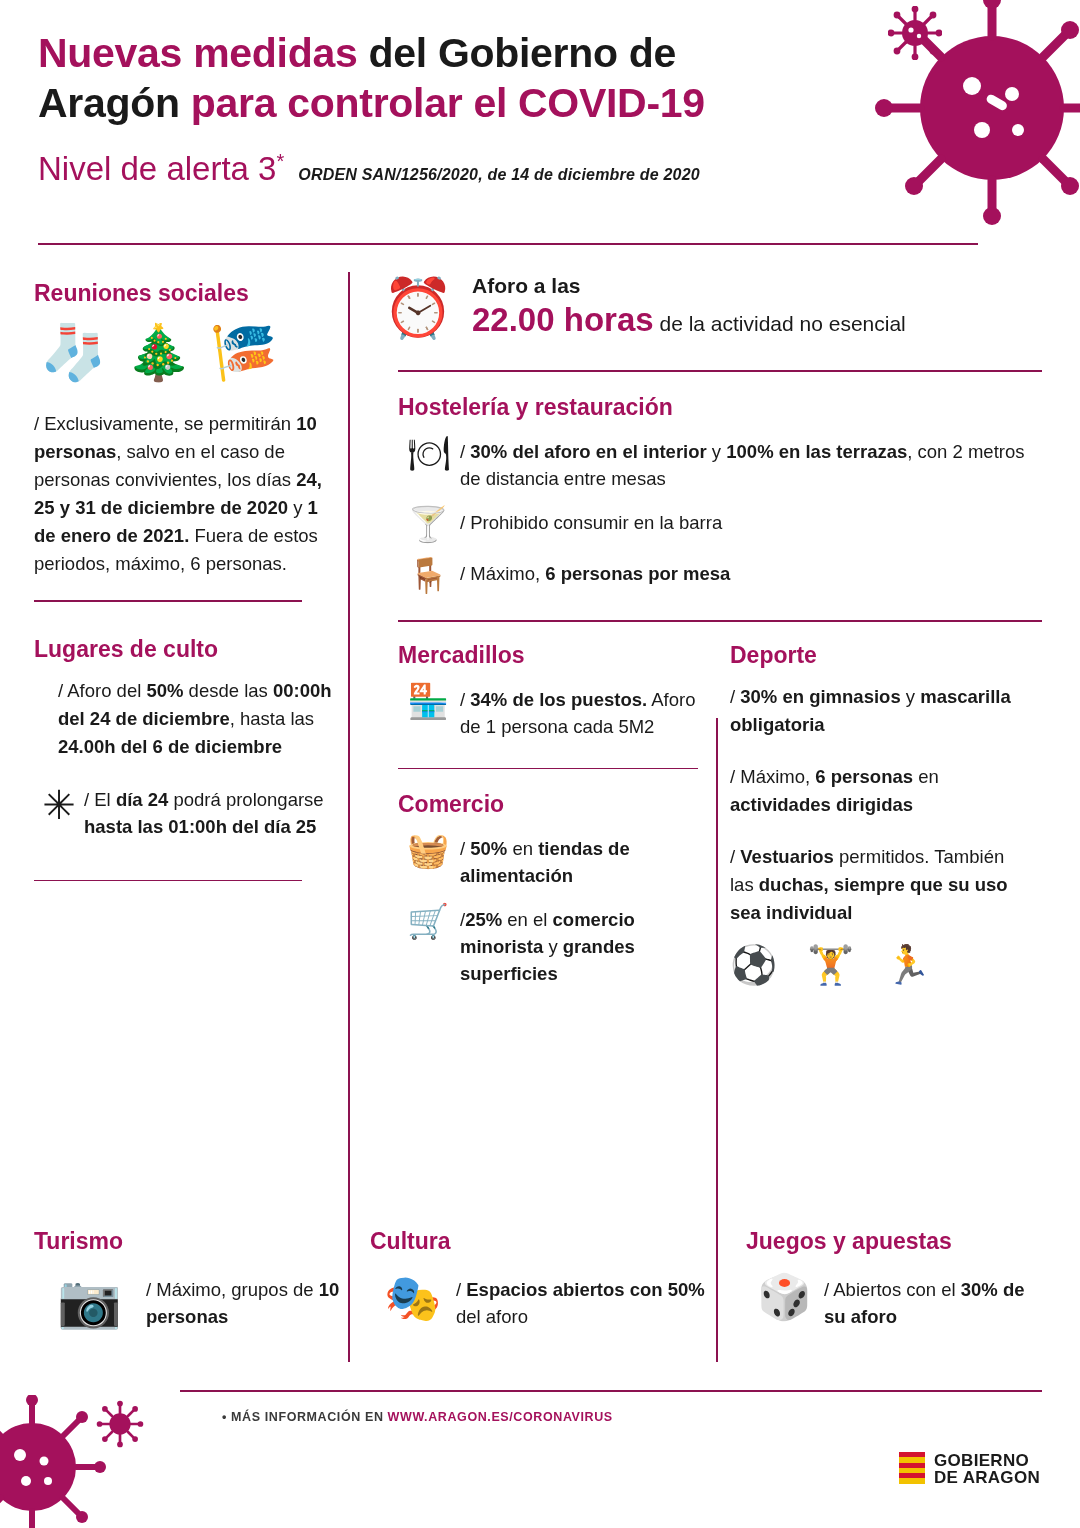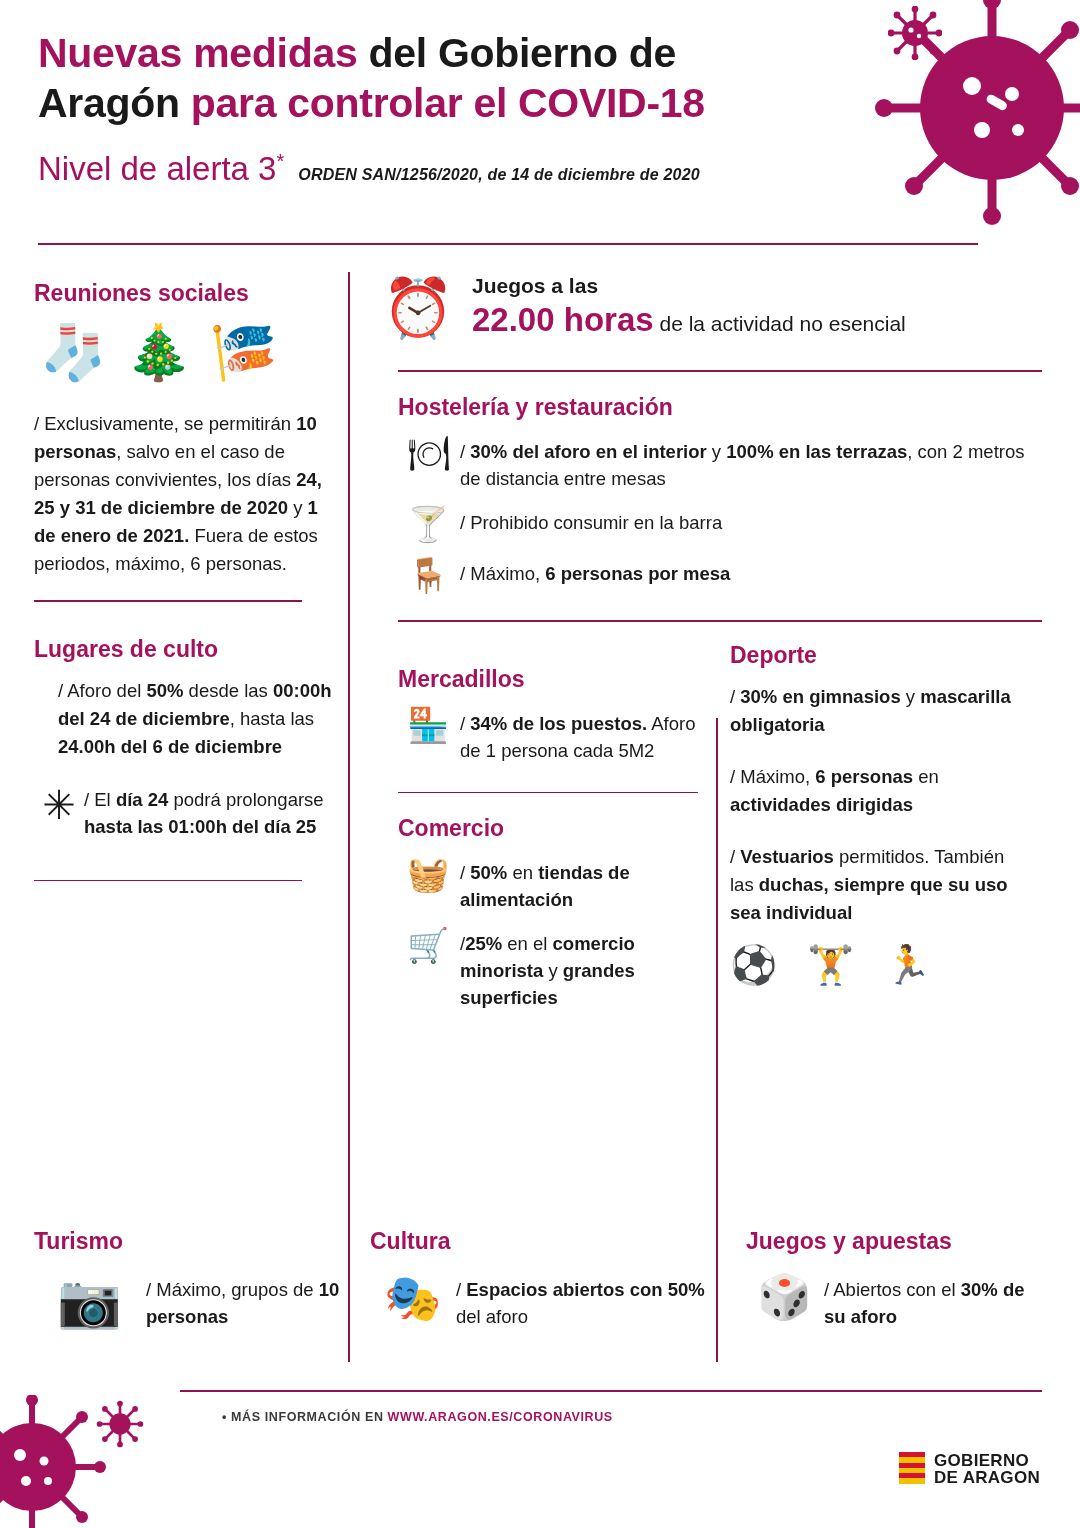--- a/index.html
+++ b/index.html
@@ -340,21 +340,21 @@
       <circle cx="27" cy="50" r="3.2"></circle>
         <circle cx="10" cy="44" r="3.2"></circle>
       <circle cx="4" cy="27" r="3.2"></circle>
         <circle cx="10" cy="10" r="3.2"></circle>
     </g>
   </svg>
 
   <div class="header">
     <div class="title">
       <span class="accent">Nuevas medidas</span><span> del Gobierno de</span><br>
-      <span>Aragón </span><span class="accent">para controlar el COVID-18</span>
+      <span>Aragón </span><span class="accent">para controlar el COVID-19</span>
     </div>
     <div class="subtitle-row">
       <div class="alert-level">
         <span>Nivel de alerta 3</span><span class="star">*</span>
       </div>
       <div class="order-ref">ORDEN SAN/1256/2020, de 14 de diciembre de 2020</div>
     </div>
   </div>
   <div class="header-rule"></div>
 
@@ -389,21 +389,21 @@
     </div>
 
     <div class="divider" style="width:268px; margin-top:40px;"></div>
   </div>
 
   <div class="col-main">
 
     <div class="closing">
       <div class="clock">⏰</div>
       <div class="ctext">
-        <div class="l1">Juegos a las</div>
+        <div class="l1">Aforo a las</div>
         <div class="l2"><span class="big">22.00 horas</span><span> de la actividad no esencial</span></div>
       </div>
     </div>
 
     <div class="divider" style="margin-left:28px; width:644px; margin-top:26px;"></div>
 
     <h2 class="section" style="margin-left:28px; margin-top:22px;">Hostelería y restauración</h2>
 
     <div style="margin-left:28px;">
       <div class="row">
@@ -421,21 +421,21 @@
         <div class="txt">
           <span>/ Máximo, </span><b>6 personas por mesa</b>
         </div>
       </div>
     </div>
 
     <div class="divider" style="margin-left:28px; width:644px; margin-top:26px;"></div>
 
     <div class="three-col" style="margin-top:20px;">
 
-      <div class="tc" style="padding-left:28px;margin-top:24px;">
+      <div class="tc" style="padding-left:28px;">
         <h2 class="section">Mercadillos</h2>
         <div class="row">
           <div class="ico">🏪</div>
           <div class="txt">
             <span>/ </span><b>34% de los puestos.</b><span> Aforo de 1 persona cada 5M2</span>
           </div>
         </div>
 
         <div class="divider" style="width:300px; margin-top:28px;"></div>
 

